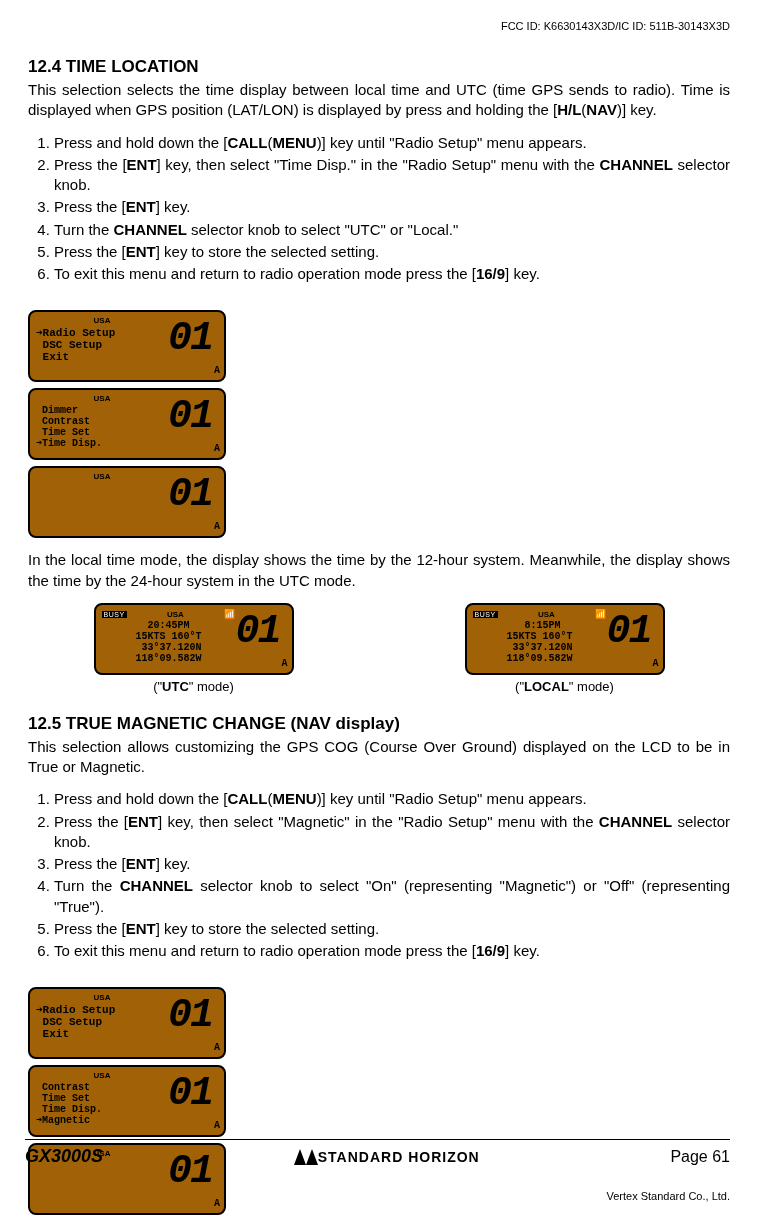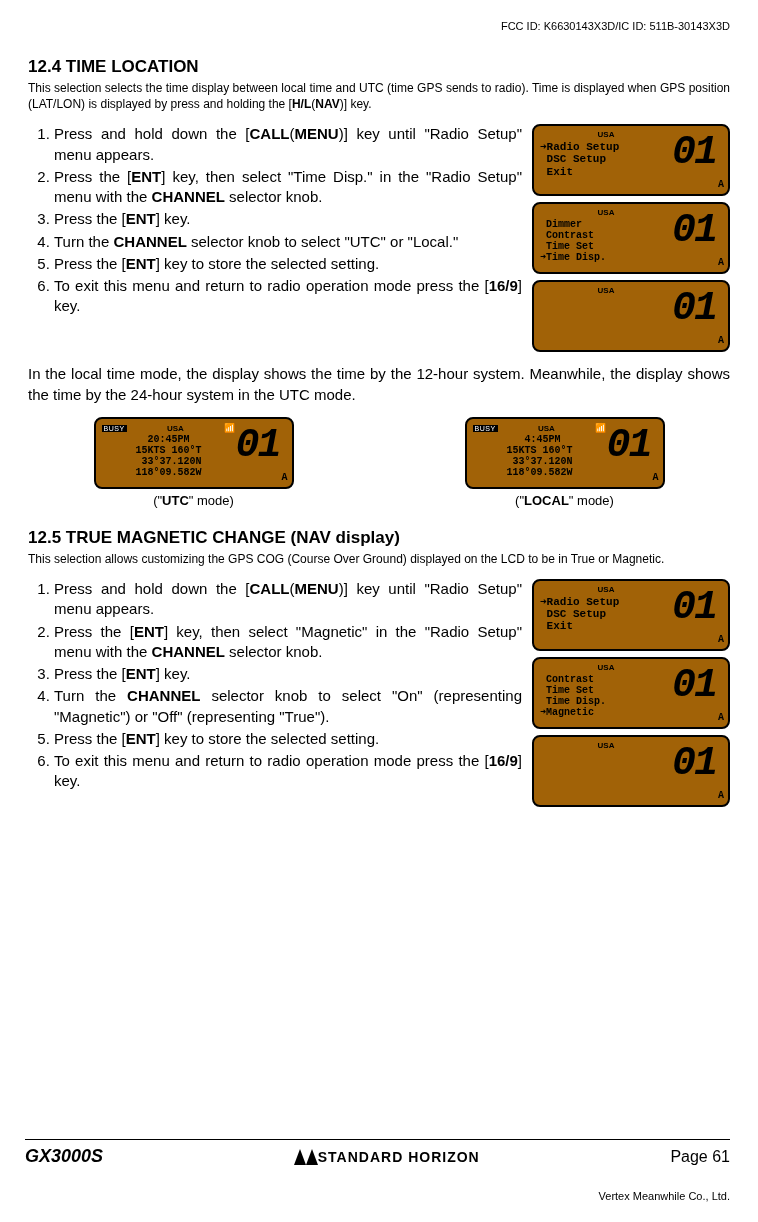--- a/index.html
+++ b/index.html
@@ -16,29 +16,30 @@
       text-align: right;
       font-size: 11px;
       margin-bottom: 25px;
     }
     .section-heading {
       font-size: 17px;
       font-weight: bold;
       margin-bottom: 3px;
     }
     .intro-para {
-      font-size: 12px;
+      font-size: 15px;
       line-height: 1.35;
       text-align: justify;
       margin-bottom: 12px;
     }
     .content-row {
       display: flex;
-      gap: 10px;
+      gap: 24px;
       margin-bottom: 12px;
+      flex-direction: column;
     }
     .list-col {
       flex: 1;
     }
     .disp-col {
       width: 198px;
       display: flex;
       flex-direction: column;
       gap: 6px;
     }
@@ -245,21 +246,21 @@
     <div class="mode-caption"><span>("</span><b>UTC</b><span>" mode)</span></div>
   </div>
   <div class="mode-box">
     <div class="lcd lcd-small">
       <div style="flex:1">
         <div style="display:flex;justify-content:space-between;align-items:center">
             <span class="busy">BUSY</span>
             <span class="lcd-usa" style="margin:0">USA</span>
             <span class="sig-icon">📶</span>
           </div>
-        <div class="lcd-left"> 4:45PM
+        <div class="lcd-left"> 8:15PM
 15KTS 160°T
  33°37.120N
 118°09.582W</div>
       </div>
       <div class="lcd-big">
           <span>01</span>
           <span class="lcd-sub">A</span>
         </div>
     </div>
     <div class="mode-caption"><span>("</span><b>LOCAL</b><span>" mode)</span></div>
@@ -322,13 +323,13 @@
   <div class="footer-model">GX3000S</div>
   <div class="footer-brand">
     <svg width="24" height="16" viewBox="0 0 24 16">
         <path d="M0 16 L6 0 L12 16 L18 0 L24 16 Z" fill="black"></path>
       </svg>
     <span>STANDARD HORIZON</span>
   </div>
   <div class="footer-page">Page 61</div>
 </div>
 
-<div class="vertex">Vertex Meanwhile Co., Ltd.</div>
+<div class="vertex">Vertex Standard Co., Ltd.</div>
 
 </body></html>

